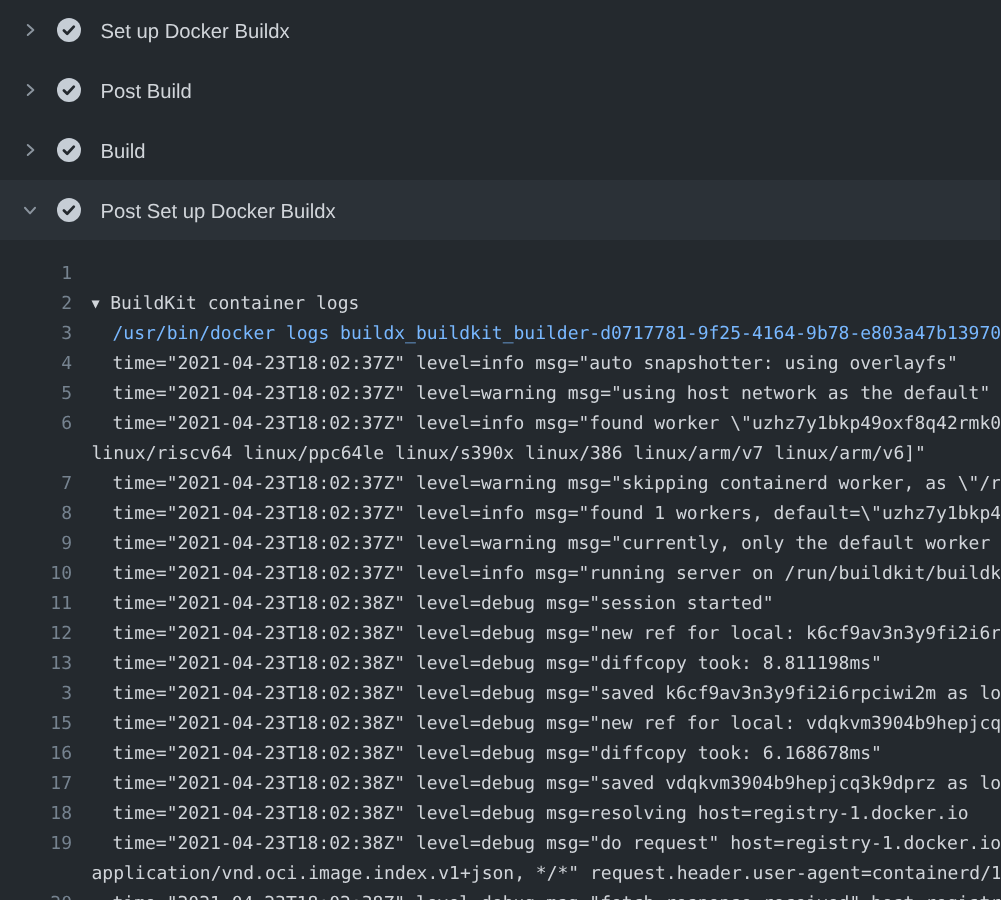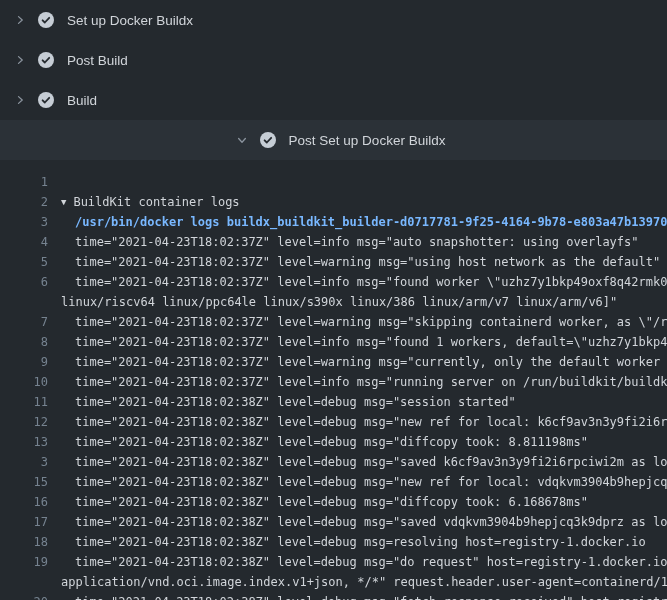--- a/index.html
+++ b/index.html
@@ -15,41 +15,41 @@
   html,body{background:var(--bg);}
   .app{
     width:667px;height:600px;overflow:hidden;background:var(--bg);
     font-family:"Liberation Sans",sans-serif;
   }
   
   .step{
     height:40px;display:flex;align-items:center;
     padding-left:14px;cursor:pointer;color:var(--text);
   }
-  .step.expanded{background:var(--band);justify-content:center;}
+  .step.expanded{background:var(--band);}
   .chev{color:var(--chev);display:flex;align-items:center;width:14px;}
   .chev svg{display:block;}
   .step.expanded .chev svg{transform:rotate(90deg);}
   .check{color:var(--check);display:flex;align-items:center;margin-left:10px;}
   .check svg{display:block;}
   .label{margin-left:13px;font-size:13.5px;color:var(--text);}
   
   .log{
     padding-top:12px;
     font-family:"DejaVu Sans Mono","Liberation Mono",monospace;
     font-size:12px;line-height:20px;color:var(--text);
   }
   .row{display:flex;white-space:pre;height:20px;overflow:hidden;}
   .num{
     width:48px;flex:0 0 48px;text-align:right;color:var(--muted);
     cursor:pointer;user-select:none;
   }
   .txt{padding-left:13px;overflow:hidden;}
   .row.ind1 .txt{padding-left:27px;}
-  .row.cmd .txt{color:var(--blue);font-weight:700;}
+  .row.cmd .txt{color:var(--blue);font-weight:400;}
   .arrow{font-size:9px;color:var(--text);cursor:pointer;margin-right:7px;vertical-align:1px;}
 </style>
 </head>
 <body>
 
 <div class="app">
   <div id="steps">
   <div class="step">
     <span class="chev">
       <svg width="12" height="12" viewBox="0 0 16 16">

